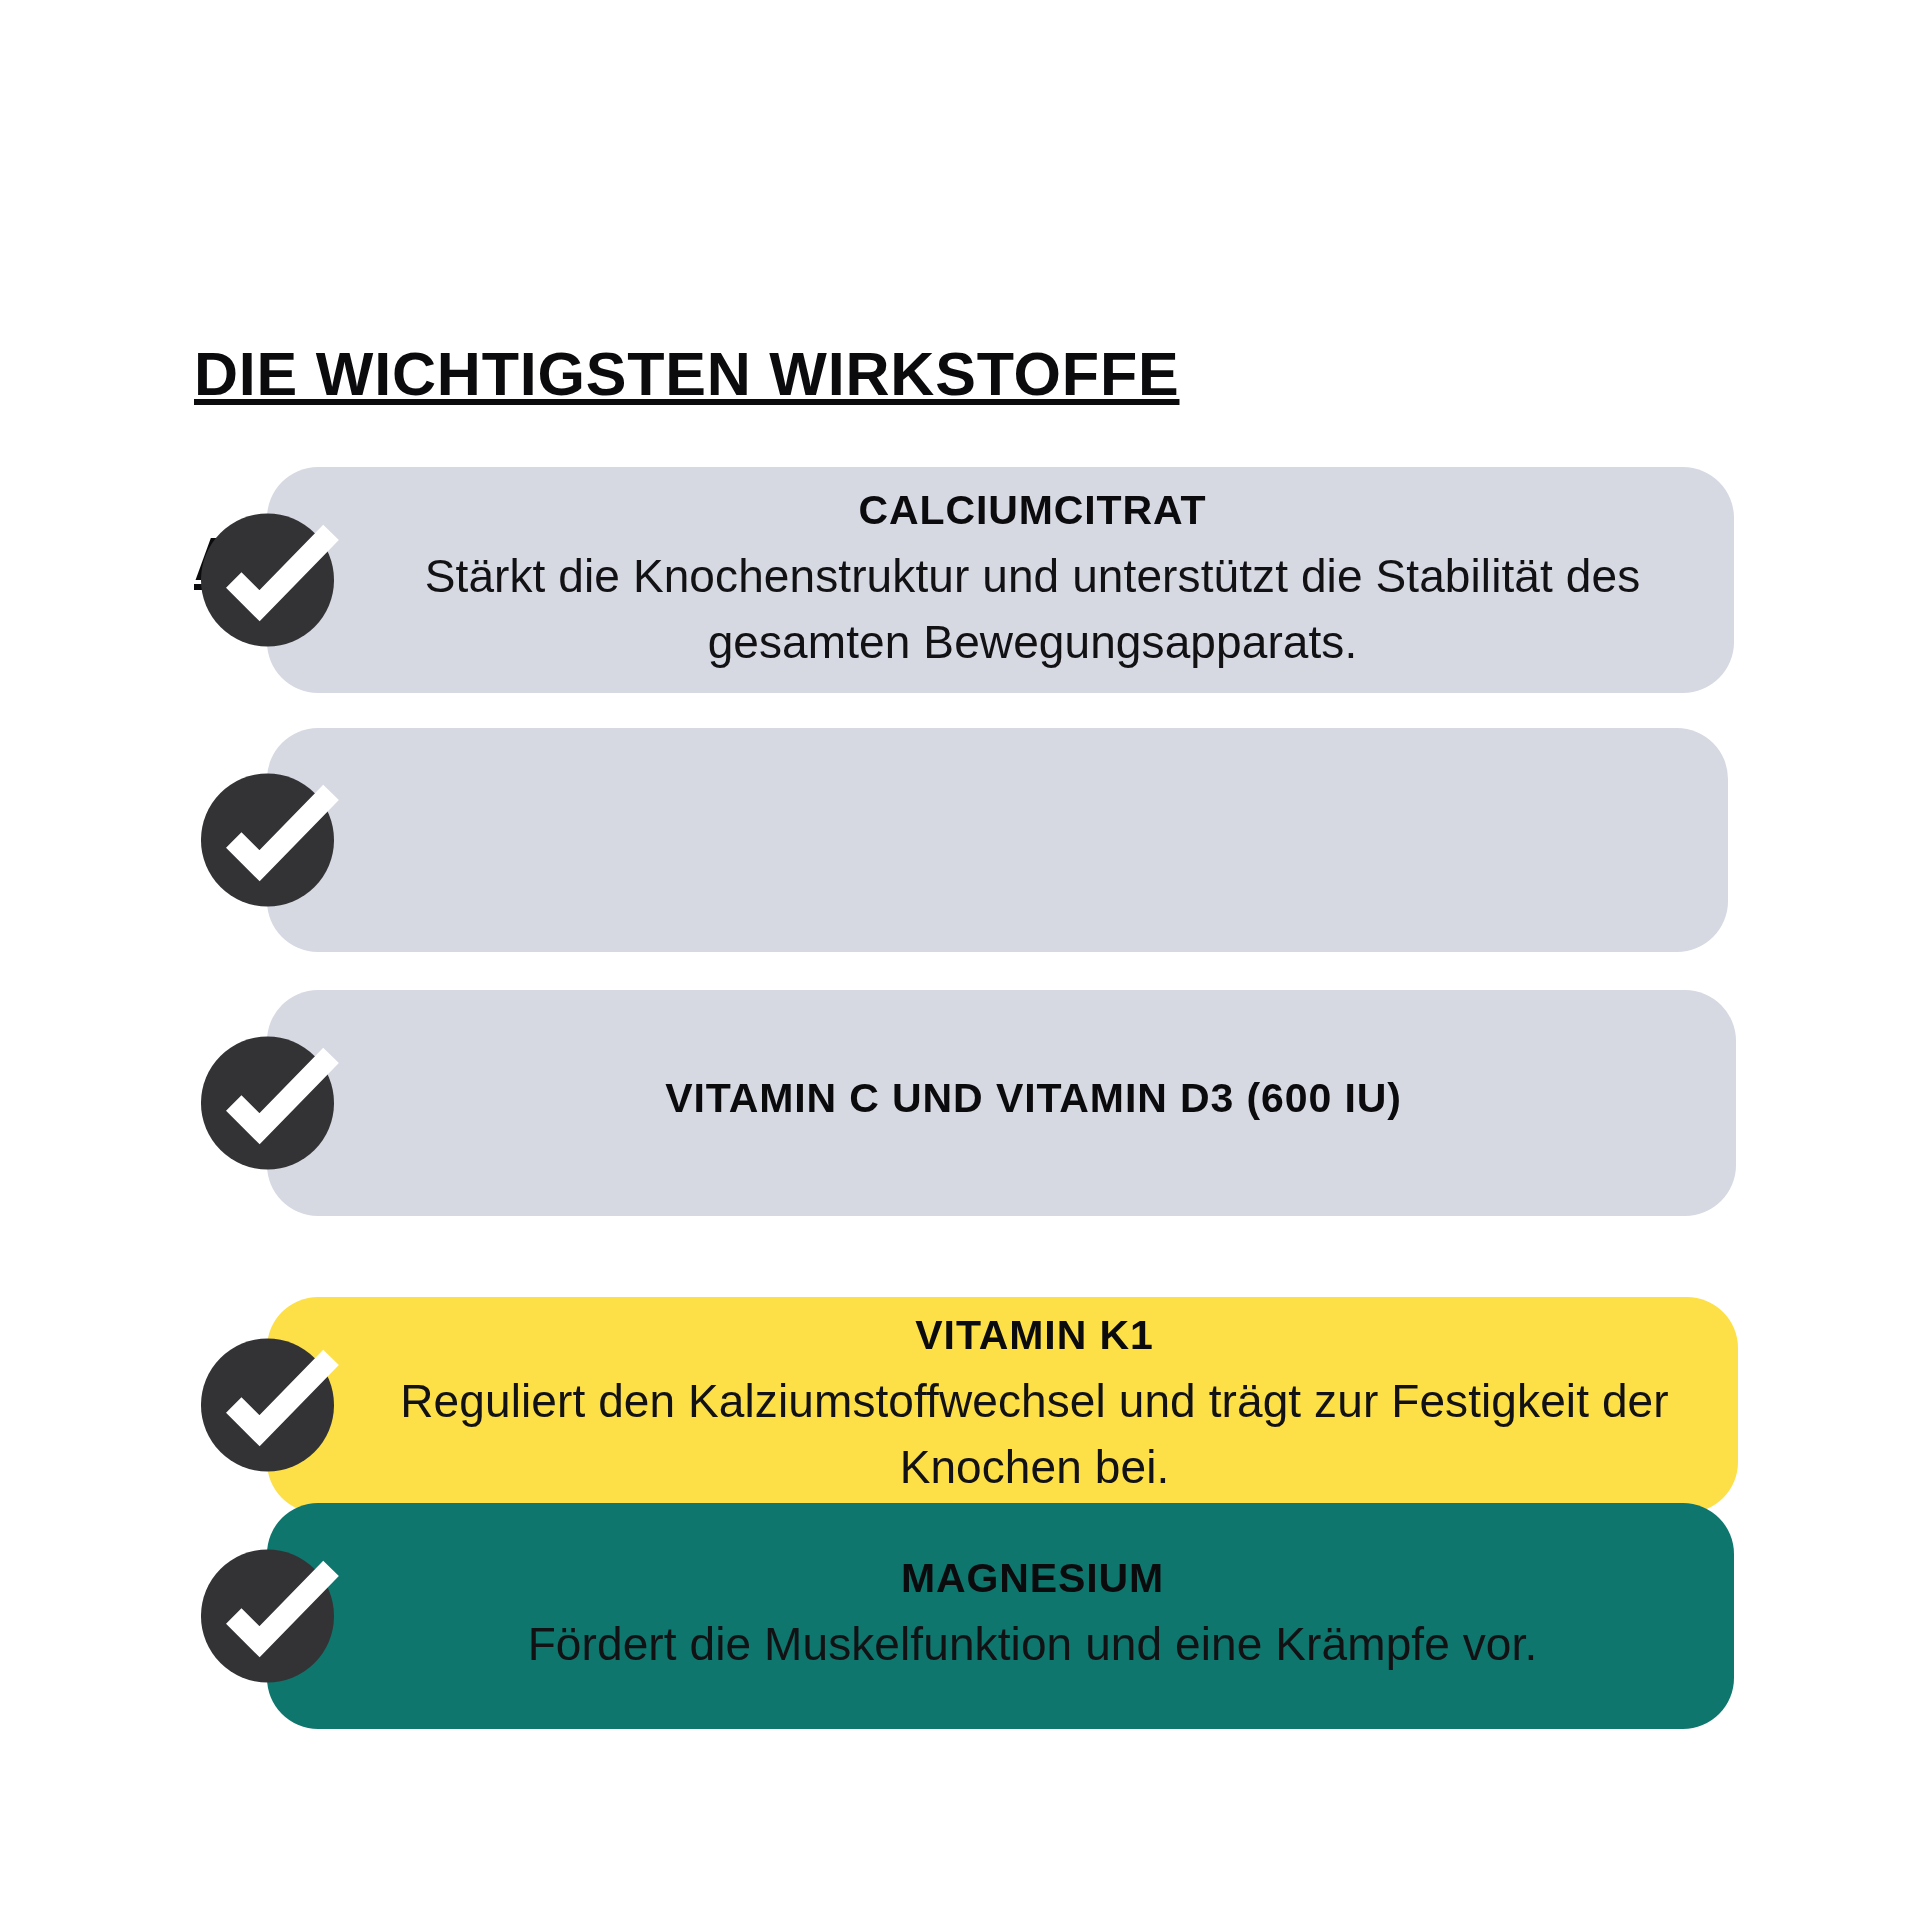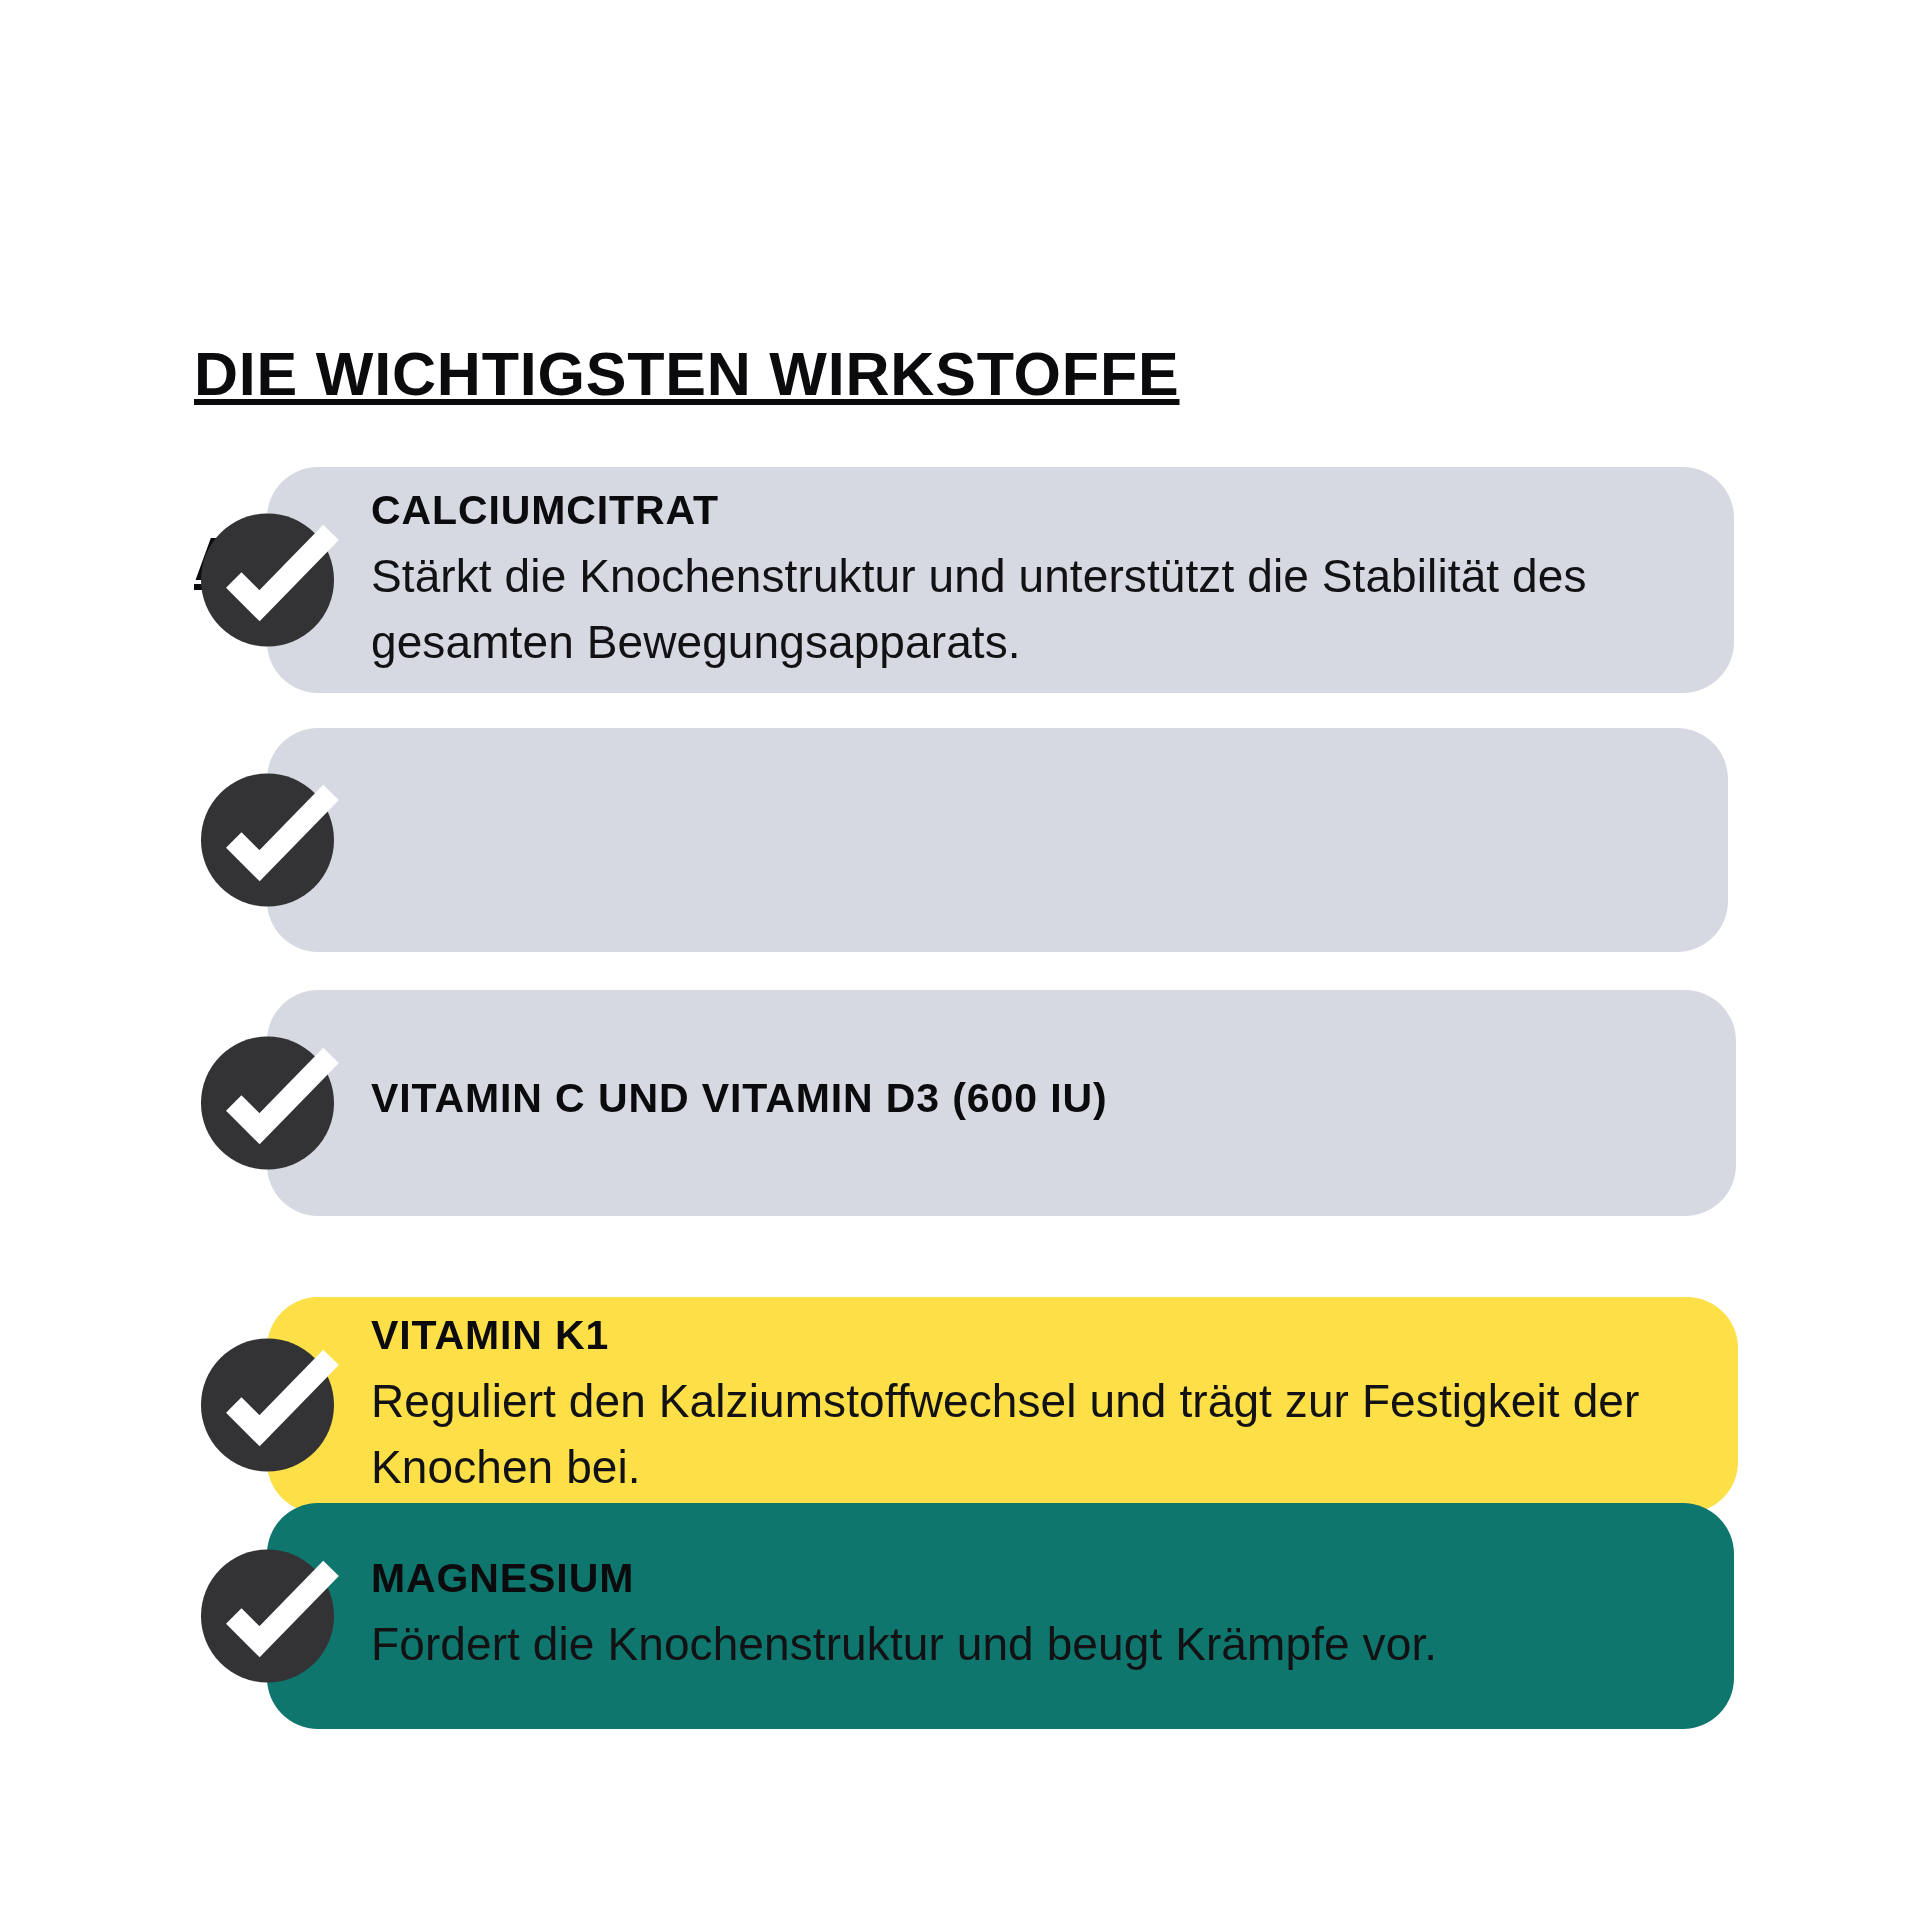--- a/index.html
+++ b/index.html
@@ -41,20 +41,21 @@
     text-decoration: underline;
   }
 
   
   #card-list {
     position: absolute;
     left: 0;
     top: 0;
     width: 1927px;
     height: 1927px;
+    text-align: center;
   }
 
   .card {
     position: absolute;
     left: 267px;
     background: #d6d8e2;
     border-radius: 51px;
     box-sizing: border-box;
   }
 
@@ -159,19 +160,19 @@
       </div>
       <div class="card" style="top: 1503px; height: 226px; width: 1467px; background: #0f766e;">
         <div class="check-badge">
           <svg viewBox="0 0 140 140" xmlns="http://www.w3.org/2000/svg">
             <circle cx="70" cy="70" r="67" fill="#333336"></circle>
             <path d="M36 70 L62 96 L134 22" fill="none" stroke="#ffffff" stroke-width="22" stroke-linecap="butt" stroke-linejoin="miter"></path>
           </svg>
         </div>
         <div class="card-text">
           <div class="card-title">MAGNESIUM</div>
-          <div class="card-desc">Fördert die Knochenstruktur und beugt Krämpfe vor.</div>
+          <div class="card-desc">Fördert die Muskelfunktion und eine Krämpfe vor.</div>
         </div>
       </div>
     </div>
 
 </div>
 
 
 </body></html>

